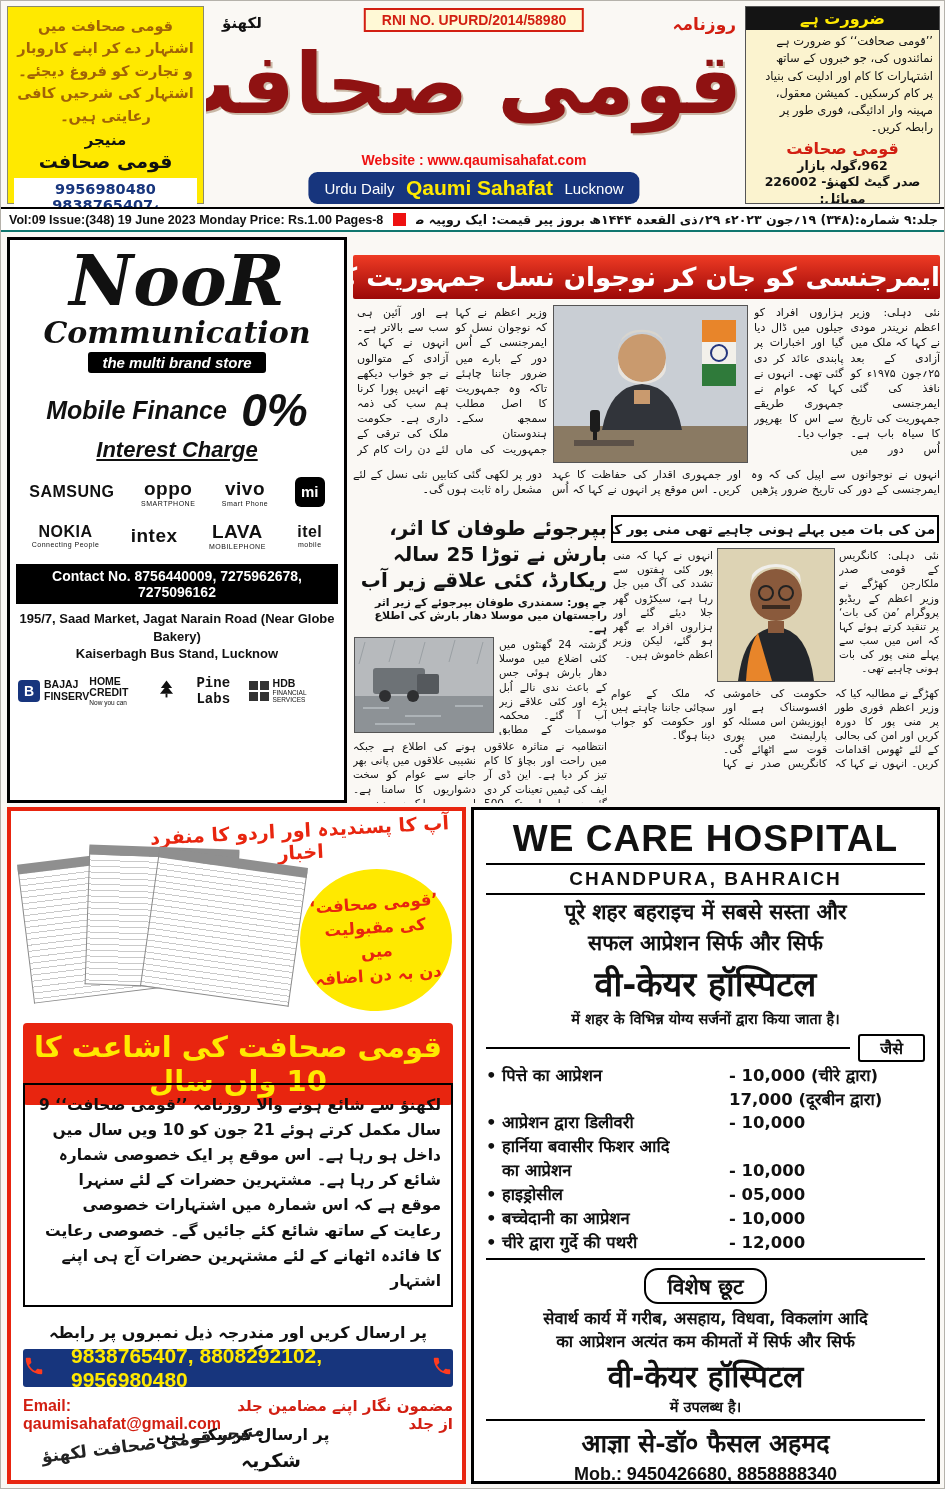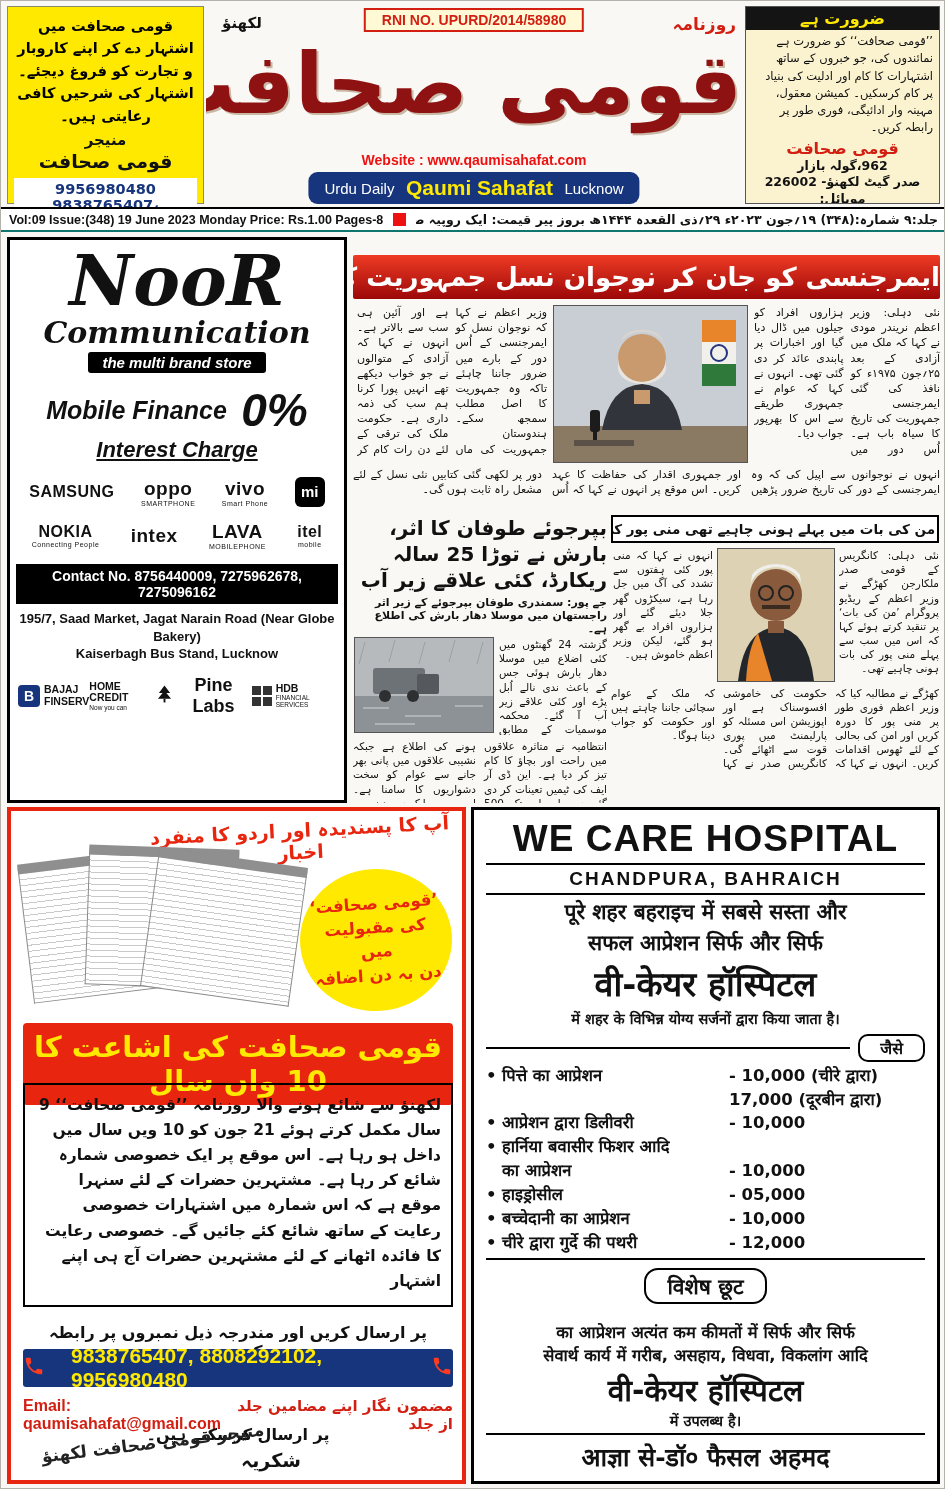--- a/index.html
+++ b/index.html
@@ -10,21 +10,21 @@
     font-family:"Liberation Sans", sans-serif; color:#111;
   }
   .ur { font-family:"DejaVu Sans", sans-serif; direction:rtl; }
   .jt { text-align:justify; }
 
   
   .promo-left {
     position:absolute; left:6px; top:5px; width:197px; height:198px;
     background:#ffe900; border:1px solid #8a8a6a; padding:8px 6px 4px; text-align:center;
   }
-  .promo-line { color:#000000; font-weight:bold; font-size:14.5px; line-height:1.55; }
+  .promo-line { color:#a16207; font-weight:bold; font-size:14.5px; line-height:1.55; }
   .promo-manager { font-weight:bold; font-size:15px; margin-top:4px; }
   .promo-brand { font-weight:bold; font-size:19px; margin-top:1px; }
   .promo-phones { background:#fff; color:#17357d; font-weight:bold; font-size:14.5px; padding:3px 0; margin-top:6px; }
 
   .masthead { position:absolute; left:205px; top:5px; width:536px; height:198px; text-align:center; }
   .rni-box {
     position:absolute; left:50%; transform:translateX(-50%); top:2px;
     border:2px solid #d21f12; color:#d21f12; background:#fff9d6;
     font-weight:bold; font-size:14px; padding:2px 16px; white-space:nowrap;
   }
@@ -82,21 +82,21 @@
   .mi-box { width:30px; height:30px; background:#000; color:#fff; font-weight:bold; font-size:15px; line-height:30px; border-radius:6px; }
   .noor-contact { background:#000; color:#fff; font-weight:bold; font-size:14px; padding:4px 0; margin-top:14px; }
   .noor-addr { font-weight:bold; font-size:13px; line-height:1.35; margin-top:6px; }
   .noor-partners { display:flex; justify-content:space-between; align-items:center; margin-top:12px; padding:0 2px; }
   .pt { display:flex; align-items:center; gap:4px; }
   .pt .bx { width:22px; height:22px; background:#17357d; color:#fff; font-weight:bold; font-size:14px; line-height:22px; text-align:center; border-radius:4px; flex:none; }
   .pt .tt { text-align:left; font-weight:bold; font-size:10.5px; line-height:1.1; }
   .pt .tt small { display:block; font-weight:normal; font-size:6.5px; }
   .hdb-grid { width:20px; height:20px; display:grid; grid-template-columns:9px 9px; grid-gap:2px; flex:none; }
   .hdb-grid i { background:#333; }
-  .pine { font-weight:bold; font-size:18px; }
+  .pine { font-weight:bold; font-size:14px;font-family:Liberation Mono, monospace; }
 
   
   .modi-headline {
     position:absolute; left:352px; top:254px; width:587px; height:44px;
     background:linear-gradient(180deg,#ef3b24,#9c0808); color:#fff;
     font-weight:bold; font-size:26px; line-height:44px; text-align:center;
     border-radius:2px; white-space:nowrap; overflow:hidden;
   }
   .modi-article { position:absolute; left:352px; top:304px; width:587px; height:204px; overflow:hidden; }
   .modi-top { display:flex; direction:rtl; gap:6px; height:158px; overflow:hidden; }
@@ -176,27 +176,27 @@
     font-family:"DejaVu Sans", sans-serif;
   }
   .hosp-name { font-family:"Liberation Sans",sans-serif; font-weight:bold; font-size:37px; letter-spacing:1px; }
   .rule { border-top:2px solid #000; margin:3px 0; }
   .hosp-loc { font-family:"Liberation Sans",sans-serif; font-weight:bold; font-size:19px; letter-spacing:2px; }
   .hosp-intro { font-weight:bold; font-size:21px; line-height:1.3; margin-top:4px; }
   .hosp-brand { font-weight:bold; font-size:34px; margin:2px 0; }
   .hosp-intro3 { font-weight:bold; font-size:14.5px; }
   .jaise-row { display:flex; align-items:center; margin:6px 0 2px; }
   .jaise-row .ln { flex:1; border-top:2px solid #000; }
-  .jaise-box { border:2px solid #000; font-weight:bold; font-size:16px; padding:1px 20px; margin-left:8px; border-radius:10px; }
+  .jaise-box { border:2px solid #000; font-weight:bold; font-size:16px; padding:1px 20px; margin-left:8px; border-radius:3px; }
   .hlist { text-align:left; }
   .hli { display:flex; align-items:baseline; font-weight:bold; font-size:16.5px; line-height:1.45; }
   .hli .bu { width:16px; flex:none; }
   .hli .nm { flex:1; }
   .hli .pr { width:196px; flex:none; }
-  .vishesh { display:inline-block; border:2px solid #000; border-radius:14px; font-weight:bold; font-size:21px; padding:2px 21px; margin:5px 0 17px; }
+  .vishesh { display:inline-block; border:2px solid #000; border-radius:14px; font-weight:bold; font-size:21px; padding:2px 21px; margin:5px 0 3px; }
   .disc { font-weight:bold; font-size:16.5px; line-height:1.4; }
   .hosp-brand2 { font-weight:bold; font-size:30px; margin-top:2px; }
   .hosp-avail { font-weight:bold; font-size:14.5px; }
   .hosp-doctor { font-weight:bold; font-size:25px; margin-top:4px; }
   .hosp-mob { font-family:"Liberation Sans",sans-serif; font-weight:bold; font-size:18px; margin-top:5px; }
 </style>
 </head>
 <body>
 
 <div class="page">
@@ -482,22 +482,22 @@
           <span class="pr">-  10,000</span>
         </div>
       <div class="hli">
           <span class="bu">•</span>
           <span class="nm">चीरे द्वारा गुर्दे की पथरी</span>
           <span class="pr">-  12,000</span>
         </div>
     </div>
     <div class="rule"></div>
     <div><span class="vishesh">विशेष छूट</span></div>
+    <div class="disc">सेवार्थ कार्य में गरीब, असहाय, विधवा, विकलांग आदि</div>
     <div class="disc">का आप्रेशन अत्यंत कम कीमतों में सिर्फ और सिर्फ</div>
-    <div class="disc">सेवार्थ कार्य में गरीब, असहाय, विधवा, विकलांग आदि</div>
     <div class="hosp-brand2">वी-केयर हॉस्पिटल</div>
     <div class="hosp-avail">में उपलब्ध है।</div>
     <div class="rule"></div>
     <div class="hosp-doctor">आज्ञा से-डॉ० फैसल अहमद</div>
     <div class="hosp-mob">Mob.: 9450426680, 8858888340</div>
   </div>
 
 </div>
 
 </body></html>

